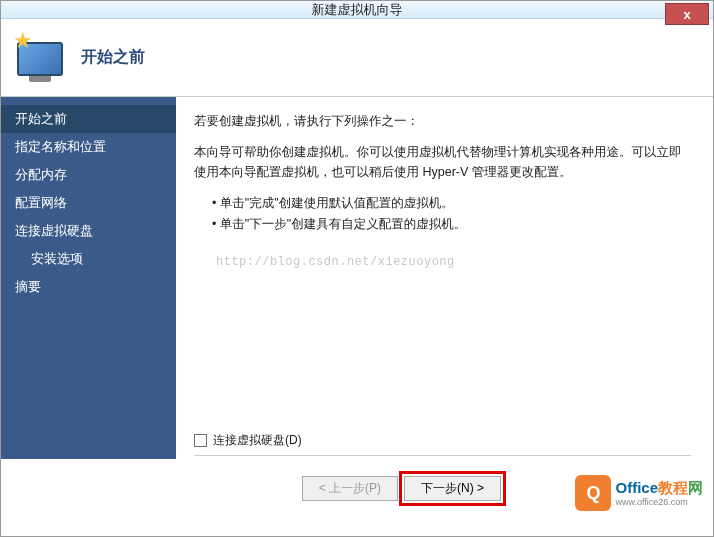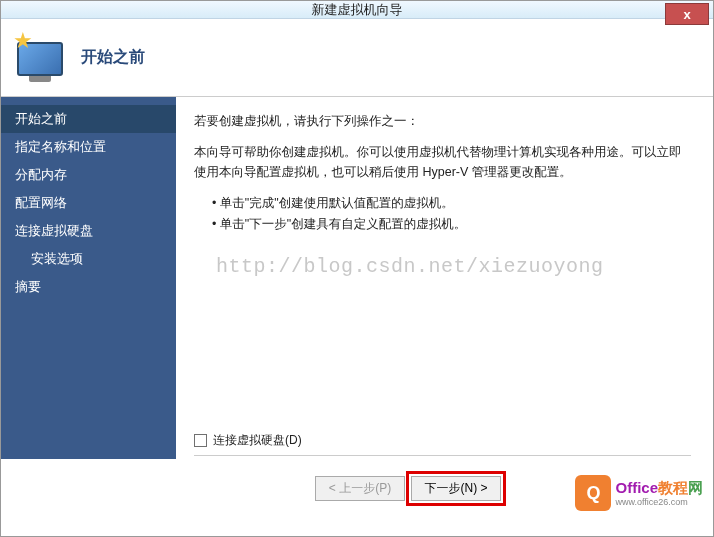--- a/index.html
+++ b/index.html
@@ -128,21 +128,21 @@
     .content .bullets {
       padding-left: 18px;
       line-height: 1.7;
       font-size: 12.5px;
     }
     .watermark {
       position: absolute;
       top: 158px;
       left: 40px;
       color: #c8c8c8;
-      font-size: 20px;
+      font-size: 12px;
       font-family: "Courier New", monospace;
       letter-spacing: 0.5px;
       pointer-events: none;
     }
     .checkbox-row {
       position: absolute;
       bottom: 10px;
       left: 18px;
       display: flex;
       align-items: center;
@@ -172,21 +172,21 @@
       gap: 6px;
       position: relative;
     }
     .btn {
       min-width: 90px;
       height: 25px;
       border: 1px solid #aaa;
       background: #f0f0f0;
       font-size: 12px;
       cursor: pointer;
-      padding: 0 6px;
+      padding: 0 16px;
     }
     .btn:disabled {
       color: #999;
       cursor: default;
     }
     .btn.highlight-box {
       outline: 3px solid #d00;
       outline-offset: 2px;
     }
     .office-logo {
@@ -208,21 +208,21 @@
       justify-content: center;
       color: #fff;
       font-weight: bold;
       font-size: 18px;
     }
     .office-text {
       font-size: 15px;
       font-weight: bold;
       line-height: 1;
     }
-    .office-text .blue { color: #a21caf; }
+    .office-text .blue { color: #0369a1; }
     .office-text .orange { color: #f08030; font-family: Liberation Mono, monospace; }
     .office-text .green { color: #4aa050; }
     .office-sub {
       font-size: 9px;
       color: #888;
     }
   </style>
 </head>
 <body>
 

